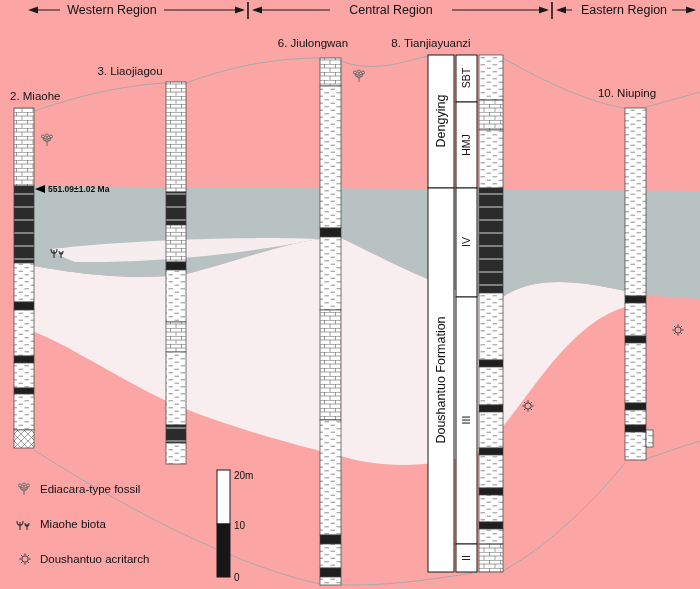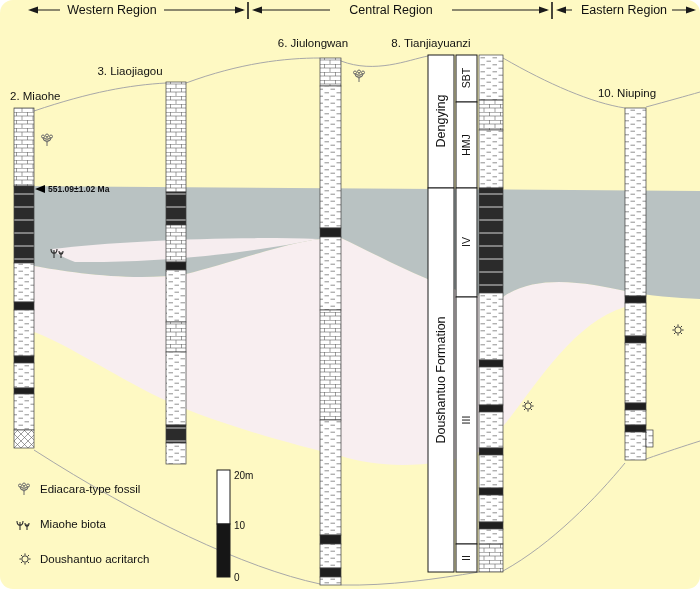--- a/index.html
+++ b/index.html
@@ -1,17 +1,17 @@
 <!DOCTYPE html>
 <html><head>
 <meta charset="utf-8">
 <style>
   html,body{margin:0;padding:0;background:#fff;}
-  .canvas{position:relative;width:700px;height:589px;background:#fef9c3;overflow:hidden;
-          font-family:"Liberation Sans", sans-serif;border-radius:13px;}
+  .canvas{position:relative;width:700px;height:589px;background:#fca5a5;overflow:hidden;
+          font-family:"Liberation Sans", sans-serif;}
   svg{display:block;}
   text{font-family:"Liberation Sans", sans-serif;fill:#111;}
   .region-label{font-size:12.5px;}
   .col-label{font-size:11.5px;}
   .form-label{font-size:12.5px;}
   .member-label{font-size:10.5px;}
   .legend-label{font-size:11.5px;}
   .scale-label{font-size:10px;}
   .age-label{font-size:8.5px;font-weight:bold;}
 </style>

